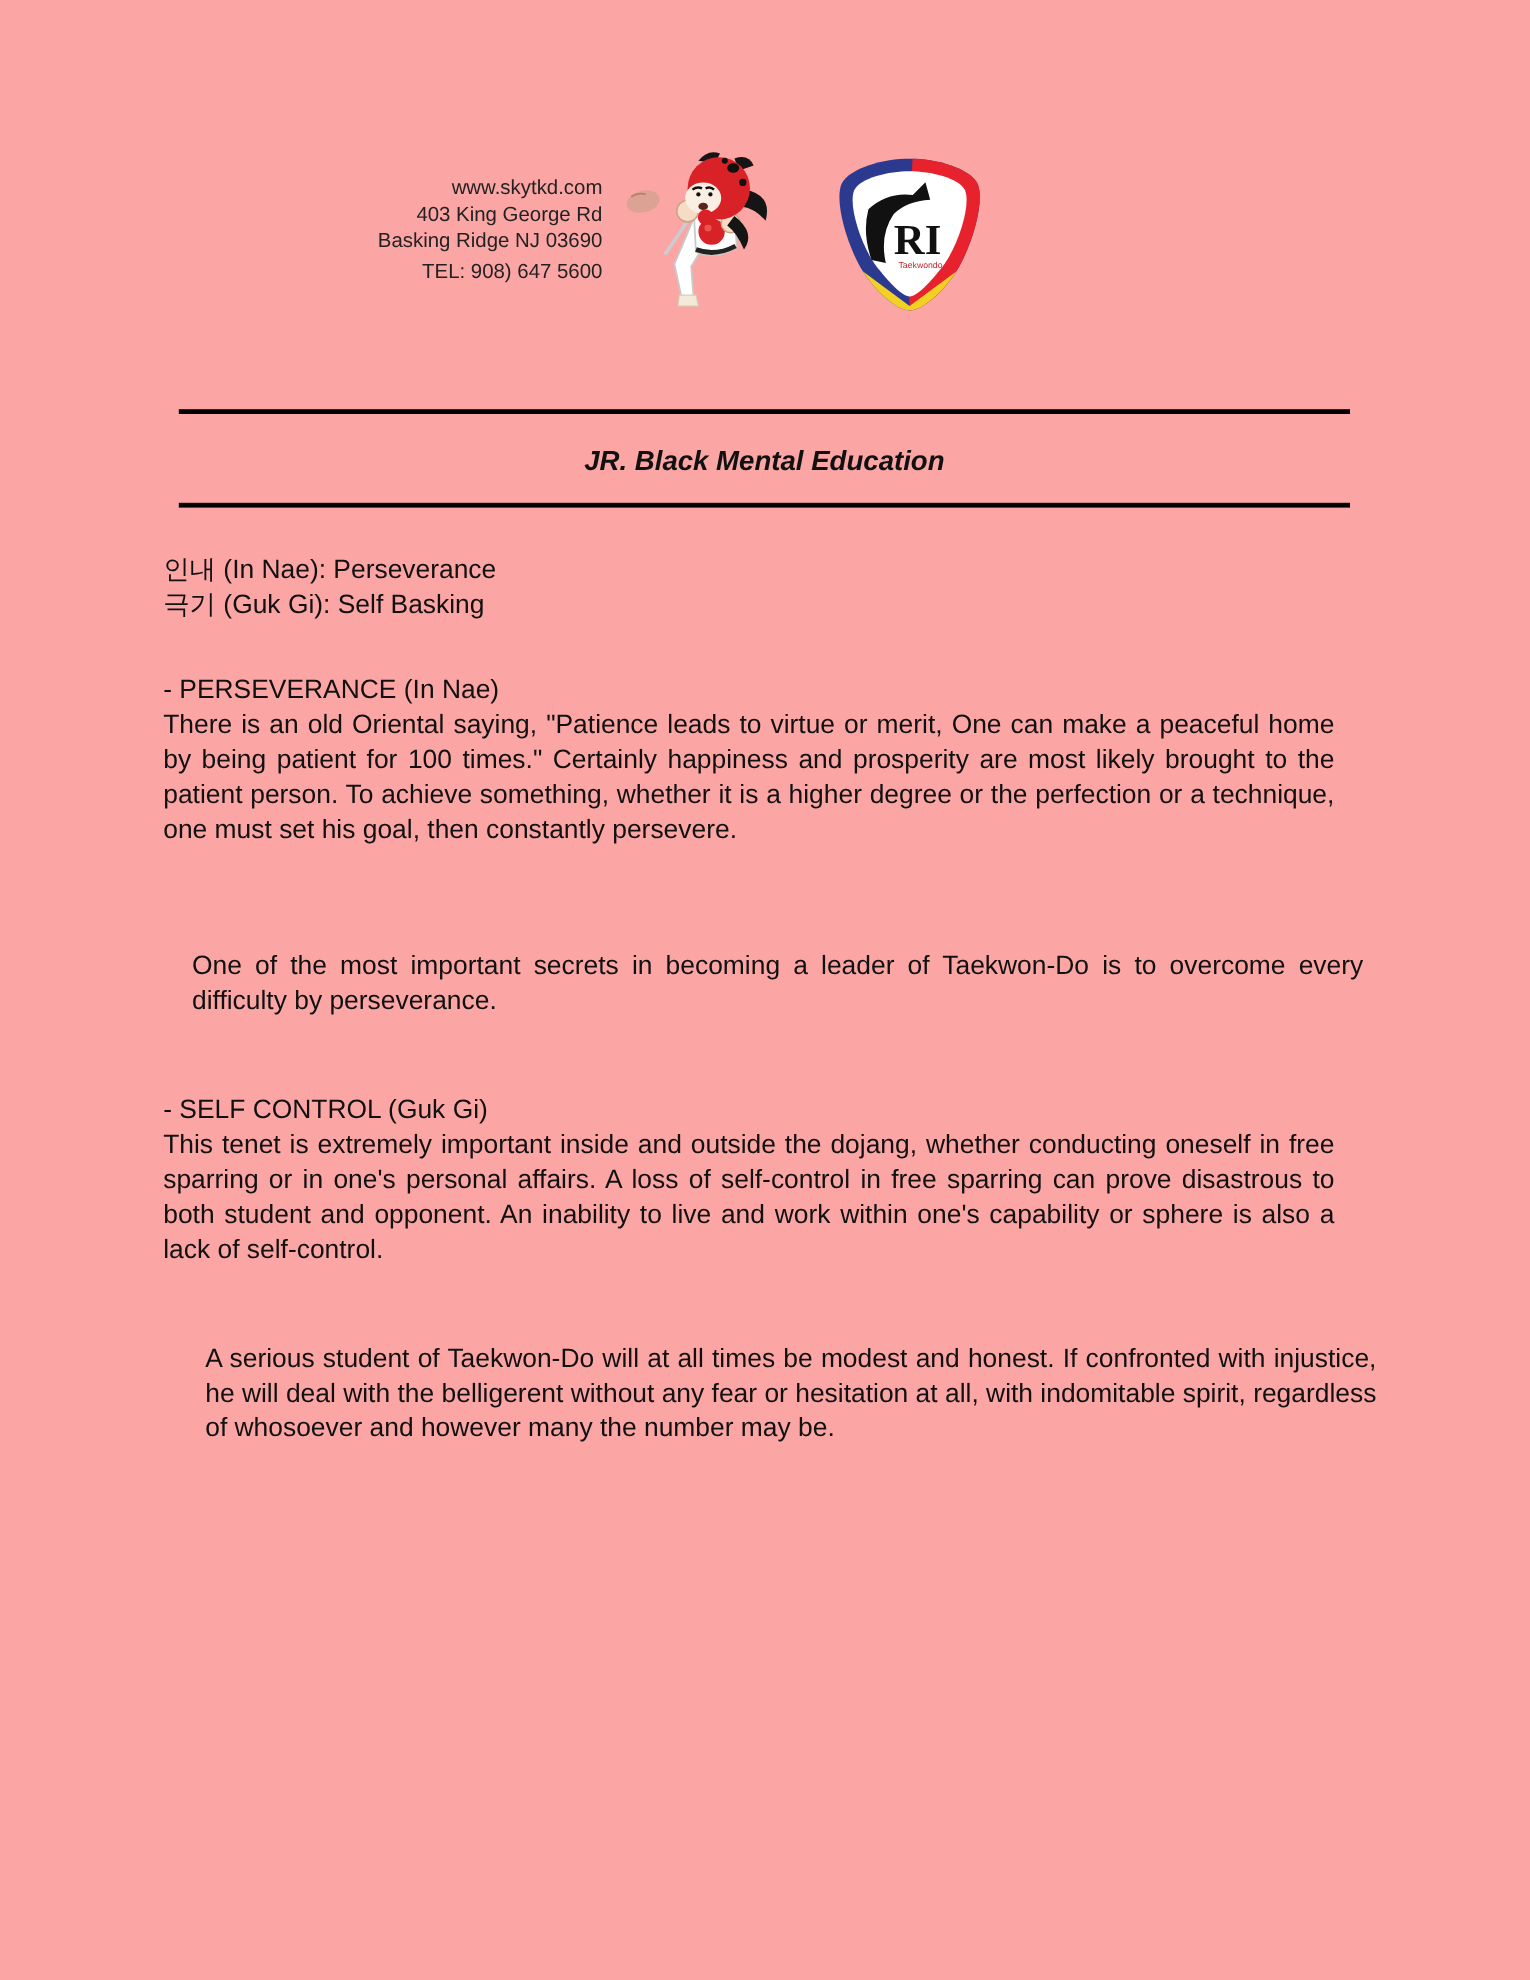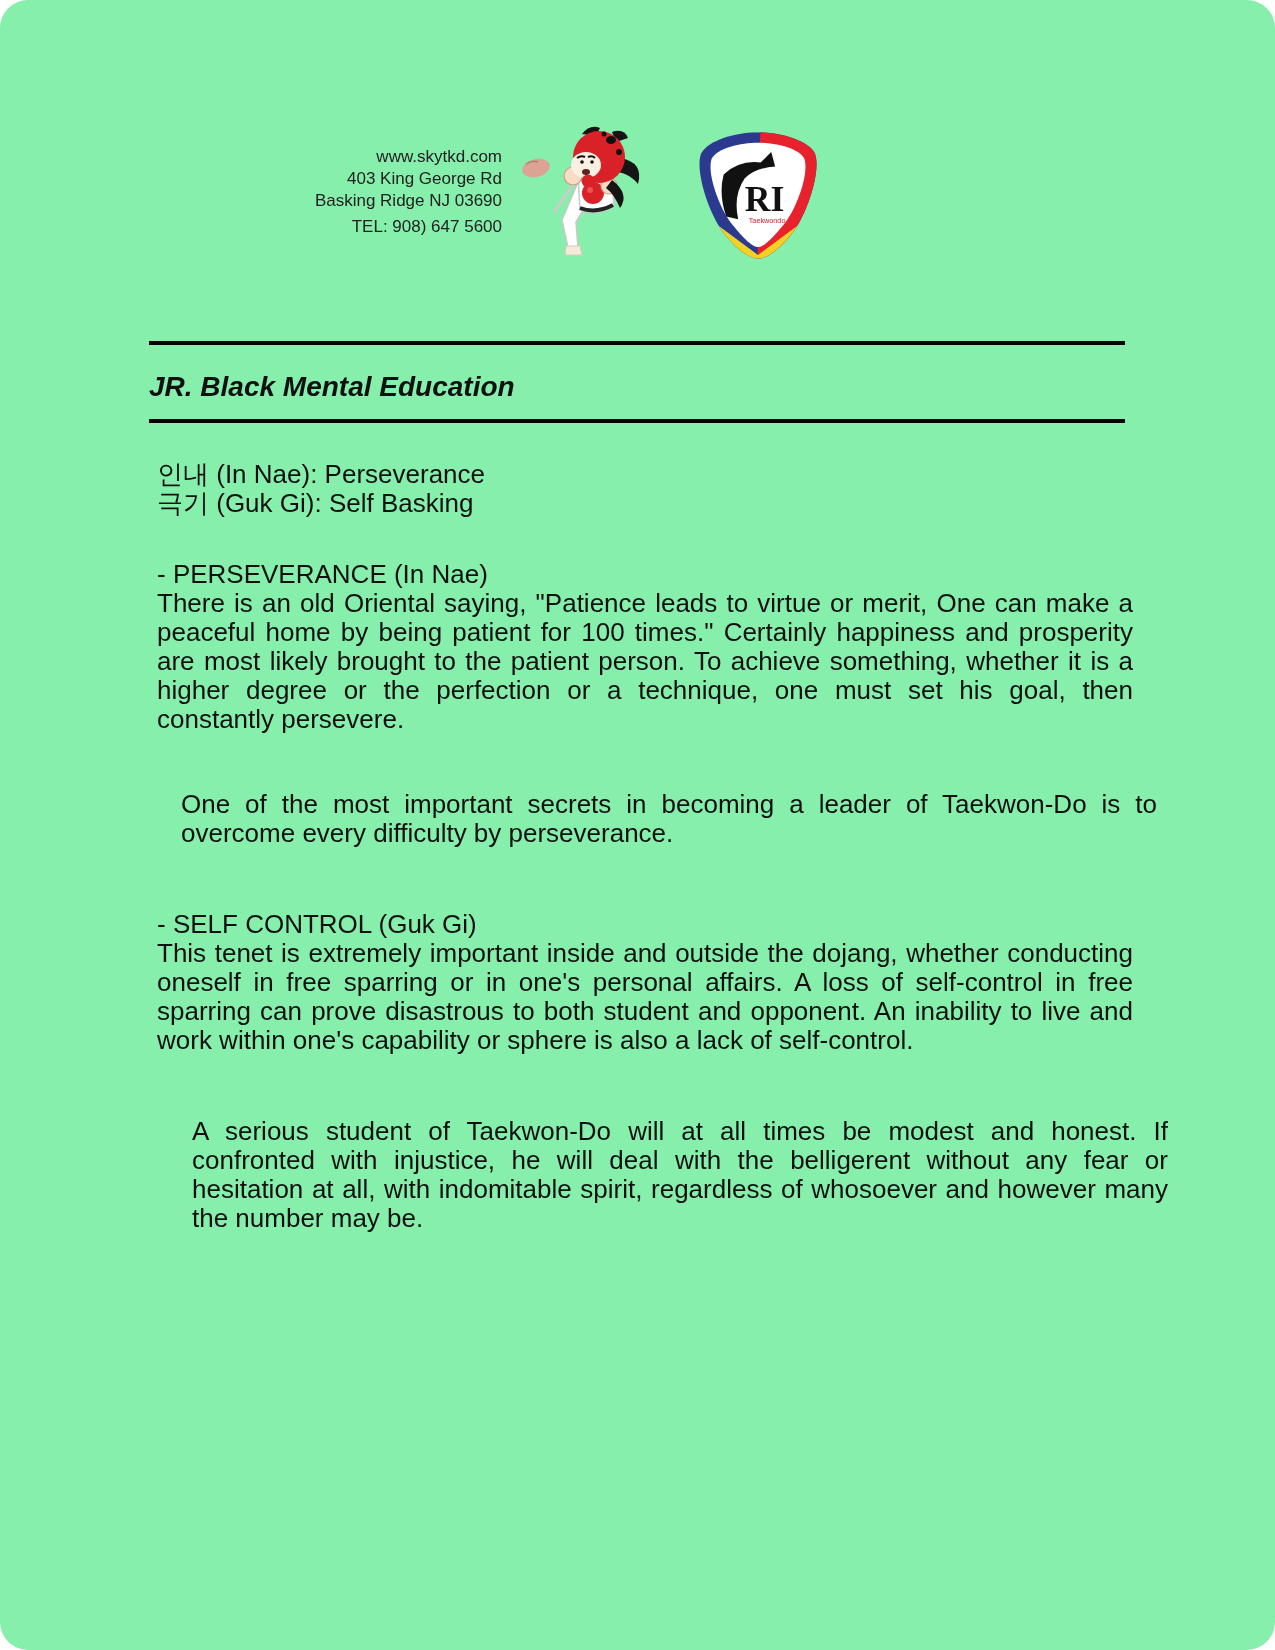--- a/index.html
+++ b/index.html
@@ -4,45 +4,46 @@
 <style>
   * { margin: 0; padding: 0; box-sizing: border-box; }
   html, body { background: #ffffff; }
   body {
     width: 1275px; height: 1650px;
     position: relative;
     font-family: "Liberation Sans", sans-serif;
     color: #1a1a1a;
     overflow: hidden;
   }
-  .page { position: absolute; inset: 0; background: #86efac; border-radius: 28px; }
+  .page { position: absolute; inset: 0; background: #fca5a5; }
 
   
   .contact { position: absolute; font-size: 17px; line-height: 22px; color: #222; }
   .contact.left  { top: 146px; right: 773px; text-align: right; }
   .contact.right { top: 147px; left: 828px; text-align: left; }
   .contact .tel { margin-top: 4px; }
 
   .mascot-wrap { position: absolute; left: 516px; top: 124px; width: 146px; height: 134px; }
   .tri-wrap    { position: absolute; left: 692px; top: 129px; width: 132px; height: 133px; }
 
   
   .rule { position: absolute; left: 149px; width: 976px; height: 4px; background: #000; }
   .rule.one { top: 341px; }
   .rule.two { top: 419px; }
   .doc-title {
     position: absolute; left: 149px; top: 371px; width: 976px;
-    font-size: 28px; font-weight: bold; font-style: italic; color: #111;
+    font-size: 23px; font-weight: bold; font-style: italic; color: #111;
     letter-spacing: 0px;
+    text-align: center;
   }
 
   
   .textblock {
-    position: absolute; left: 157px; width: 976px;
-    font-size: 26px; line-height: 29px; color: #111;
+    position: absolute; left: 136px; width: 976px;
+    font-size: 22px; line-height: 29px; color: #111;
   }
   .tenets { top: 460px; }
   .sec-heading { white-space: nowrap; }
   .para-justified { text-align: justify; text-align-last: left; }
   .blk-1 { top: 560px; }
   .blk-2 { top: 790px; margin-left: 24px; }
   .blk-3 { top: 910px; }
   .blk-4 { top: 1117px; margin-left: 35px; }
 </style>
 </head>

